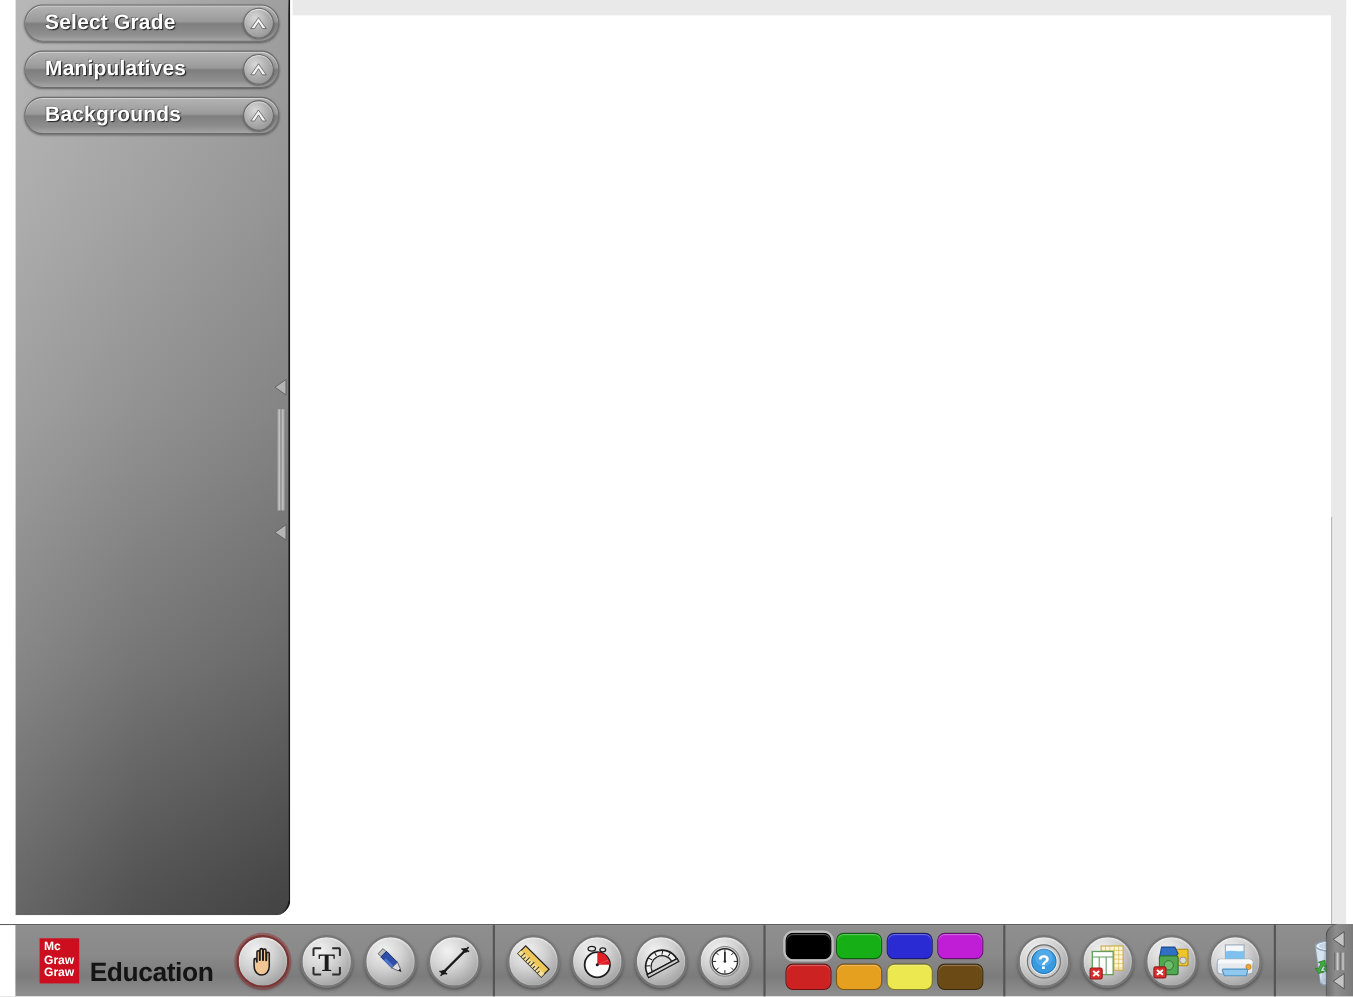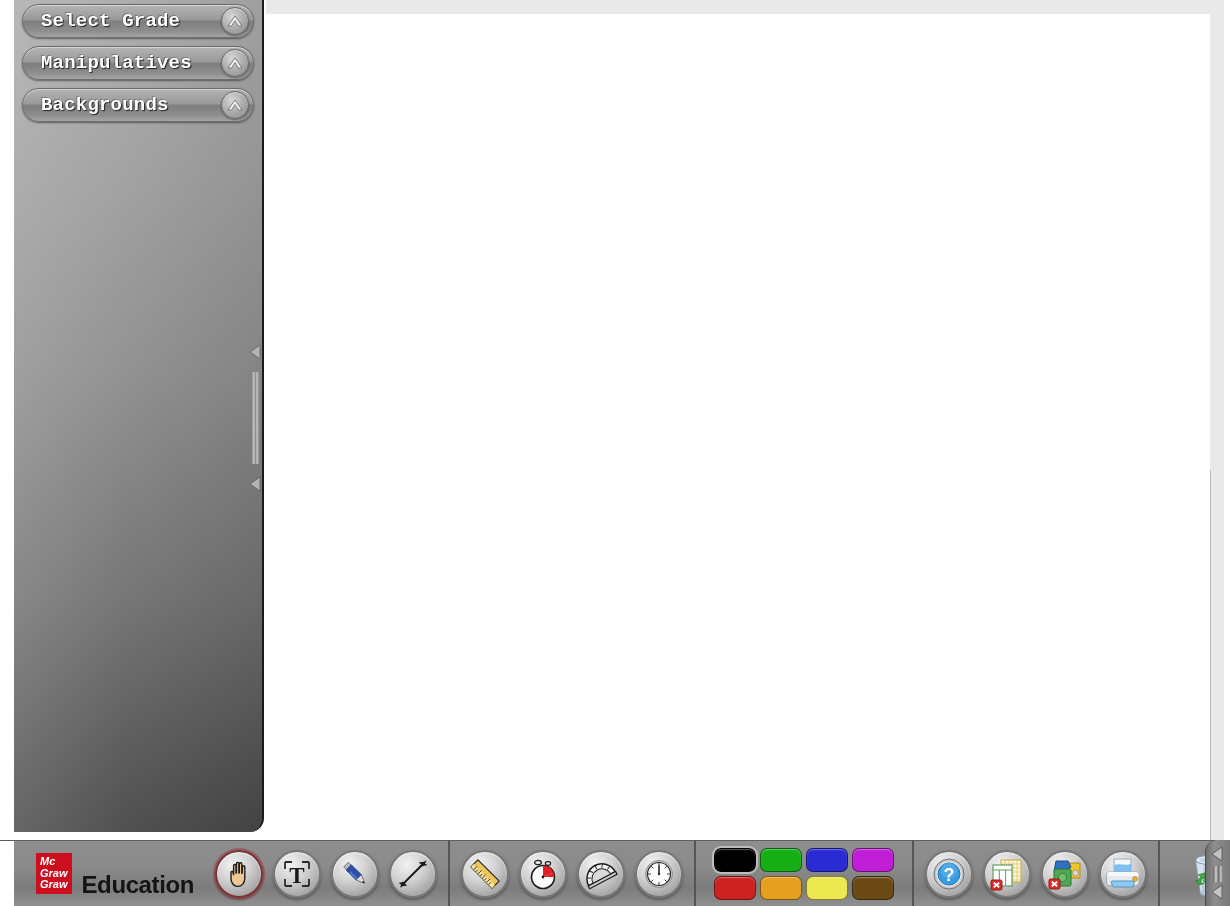--- a/index.html
+++ b/index.html
@@ -56,21 +56,20 @@
     position: relative;
     height: 34px;
     margin-bottom: 8px;
     border-radius: 17px;
     background: linear-gradient(to bottom, #b4b4b4 0%, #9a9a9a 45%, #7e7e7e 52%, #8e8e8e 82%, #a5a5a5 100%);
     border: 1px solid #6c6c6c;
     box-shadow: 0 1px 2px rgba(0,0,0,0.45), inset 0 1px 0 rgba(255,255,255,0.45);
     display: flex; align-items: center;
     padding-left: 18px; padding-right: 4px;
     cursor: pointer;
-    font-family: Liberation Mono, monospace;
   }
   .accordion-label {
     flex: 1;
     font-size: 19px; font-weight: bold; color: #ffffff;
     text-shadow: 1px 1px 1px rgba(0,0,0,0.75), -1px -1px 0 rgba(0,0,0,0.25);
     letter-spacing: 0.2px;
     white-space: nowrap;
   }
   .accordion-chevron {
     width: 28px; height: 28px; border-radius: 50%;
@@ -111,21 +110,20 @@
   .tb-group.noborder { border-right: none; }
 
   
   #brand { display: flex; align-items: center; padding-left: 16px; padding-right: 16px; }
   #brand-mark {
     background: #cc0e1e; color: #ffffff;
     font-weight: bold; font-size: 11px; line-height: 11.6px;
     padding: 3px 4px 3px 4px;
     text-align: left;
     font-family: "Liberation Sans", sans-serif;
-    font-style: italic;
   }
   #brand-word {
     margin-left: 10px;
     font-size: 24px; font-weight: bold; color: #141414;
     letter-spacing: -0.4px;
     margin-top: 23px;
   }
 
   
   .tool-btn {

